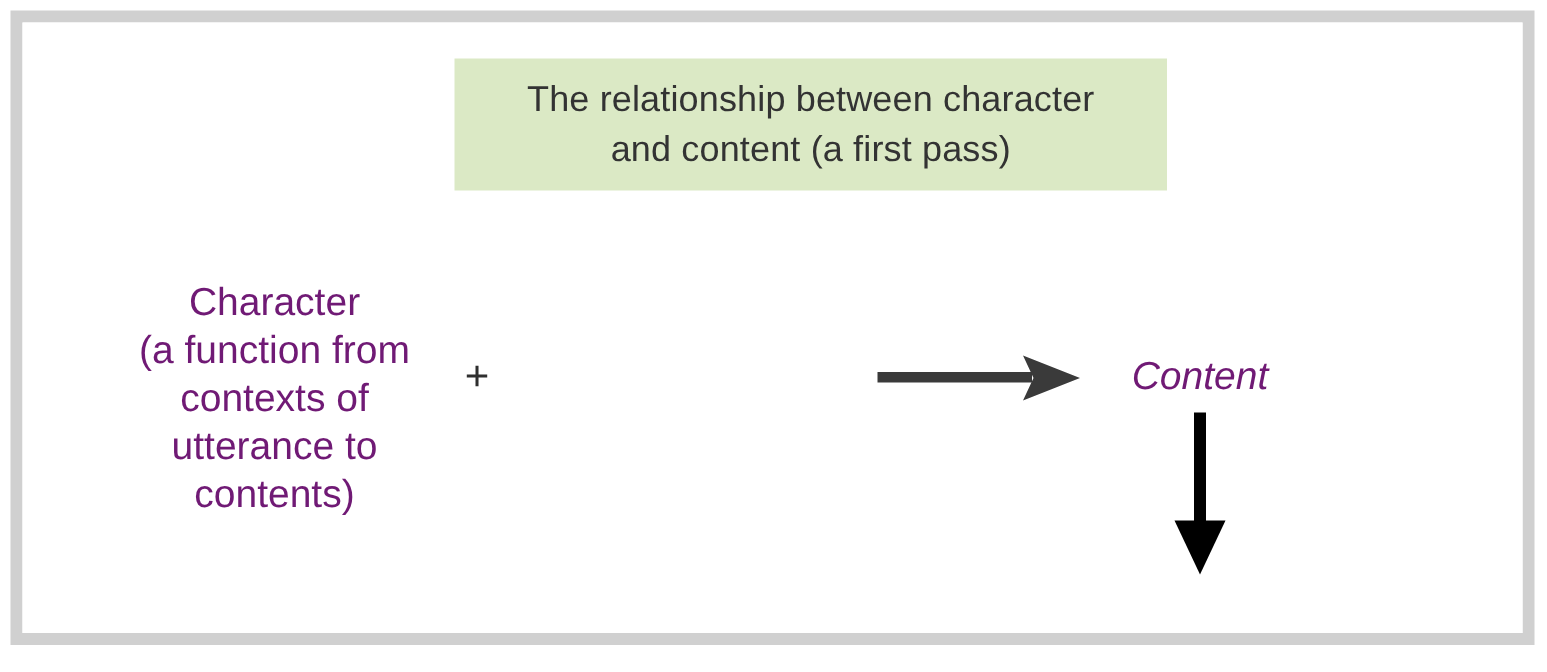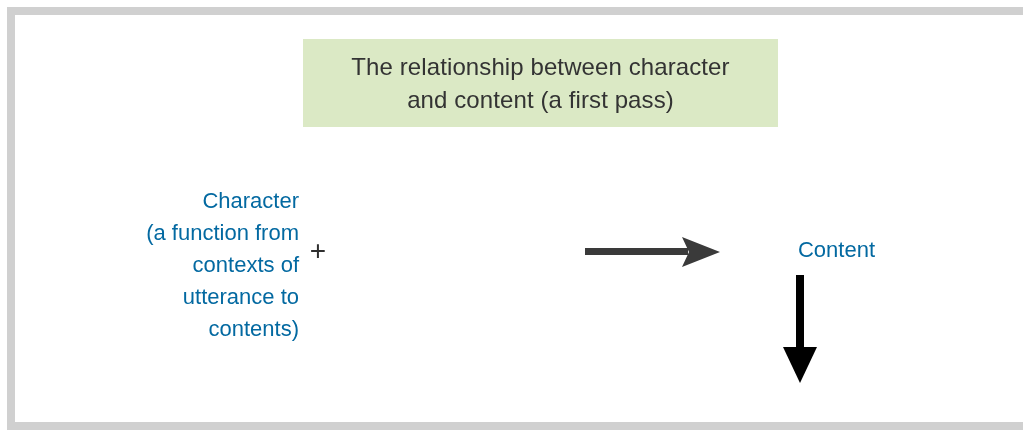--- a/index.html
+++ b/index.html
@@ -34,21 +34,20 @@
     pointer-events: none;
   }
 
   .canvas {
     position: absolute;
     left: 15px;
     top: 15px;
     width: 1000px;
     height: 407px;
     background: #ffffff;
-    padding-left: 16px;
   }
 
   
   .title-banner {
     position: absolute;
     left: 288px;
     top: 24px;
     width: 475px;
     height: 88px;
     background: #dbe9c5;
@@ -63,44 +62,45 @@
     line-height: 33px;
     color: #333333;
     text-align: center;
     white-space: pre-line;
     letter-spacing: 0.1px;
   }
 
   
   .term-block {
     position: absolute;
-    font-size: 22px;
+    font-size: 26px;
     line-height: 32px;
-    color: #0369a1;
-    text-align: right;
+    color: #701a75;
+    text-align: center;
     white-space: pre-line;
   }
 
   .term-character {
     left: 52px;
     top: 170px;
     width: 232px;
   }
 
   .term-context {
     left: 340px;
     top: 165px;
     width: 238px;
   }
 
   .term-content {
     left: 710px;
     top: 220px;
     width: 150px;
     line-height: 30px;
+    font-style: italic;
   }
 
   .term-reference {
     left: 696px;
     top: 378px;
     width: 184px;
     line-height: 30px;
   }
 
   

